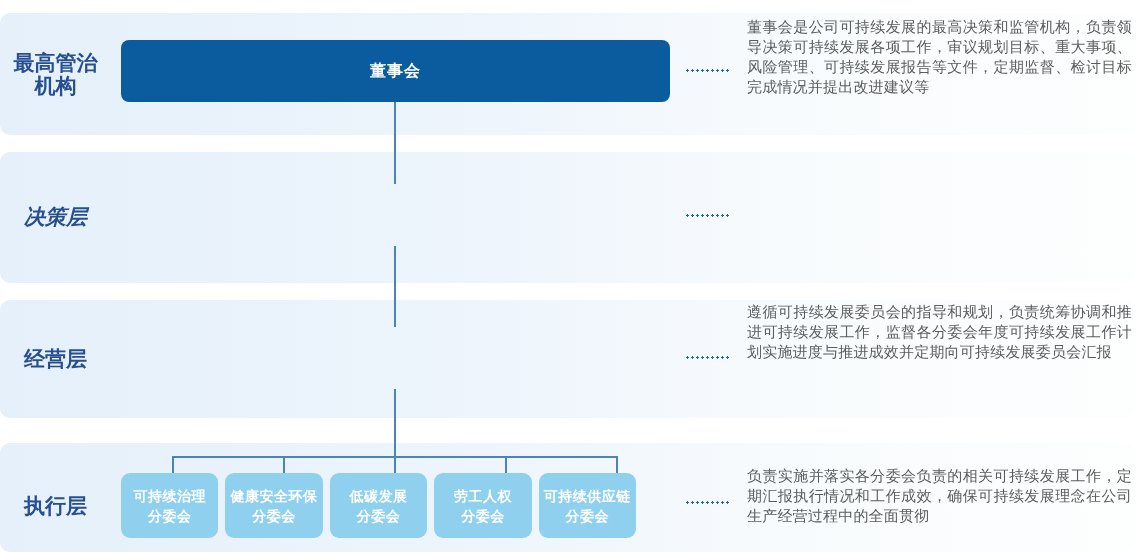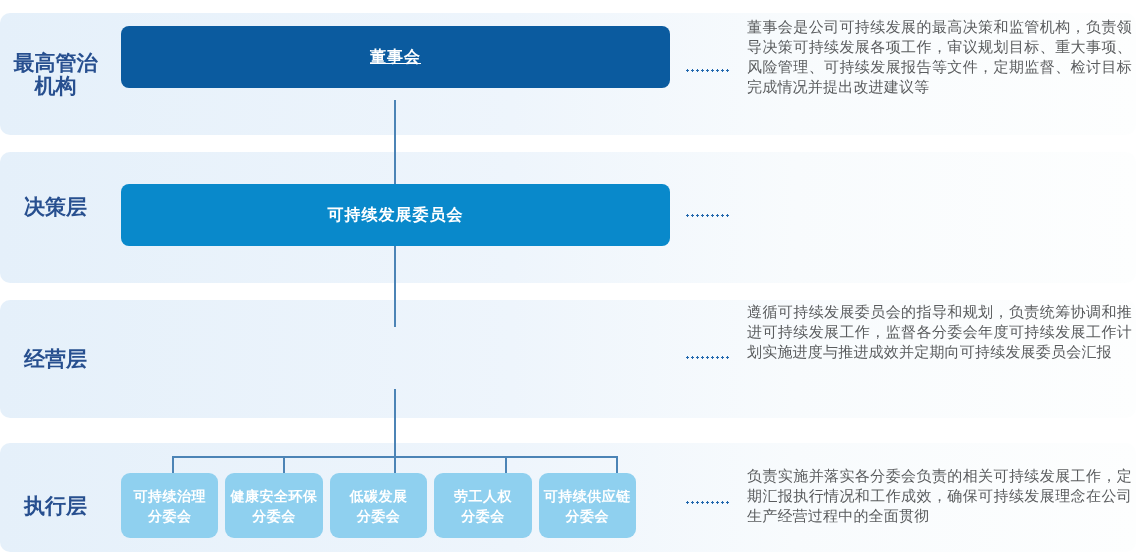--- a/index.html
+++ b/index.html
@@ -19,27 +19,27 @@
     background:linear-gradient(90deg,var(--band-left) 0%,#eef5fc 45%,#f8fbfd 70%,var(--band-right) 100%);
   }
   .band.b1{top:13px;height:122px;}
   .band.b2{top:152px;height:131px;}
   .band.b3{top:300px;height:118px;}
   .band.b4{top:443px;height:109px;}
   .tier-label{
     position:absolute;left:8px;width:95px;text-align:center;
     color:var(--label-text);font-size:21px;font-weight:bold;line-height:23px;
   }
-  .tl1{top:51px;} .tl2{top:195px;} .tl3{top:347px;} .tl4{top:494px;}
+  .tl1{top:51px;} .tl2{top:205px;font-style:italic;} .tl3{top:347px;} .tl4{top:494px;}
   .org-box{
     position:absolute;left:121px;width:549px;height:62px;border-radius:8px;
     display:flex;align-items:center;justify-content:center;
     color:var(--box-text);font-size:16px;font-weight:bold;letter-spacing:1px;
   }
-  .ob1{top:26px;background:var(--level1-box);text-decoration:underline;}
+  .ob1{top:40px;background:var(--level1-box);}
   .ob2{top:184px;background:var(--level2-box);}
   .ob3{top:327px;background:var(--level3-box);}
   .sub-row{
     position:absolute;left:121px;top:473px;width:515px;height:65px;
     display:flex;gap:7px;
   }
   .sub-box{
     flex:1;background:var(--level4-box);border-radius:9px;
     display:flex;flex-direction:column;align-items:center;justify-content:center;
     color:var(--box-text);font-size:14px;font-weight:bold;line-height:20px;letter-spacing:0.5px;
@@ -89,23 +89,20 @@
   <div class="conn v" style="left:394px;top:389px;height:84px;"></div>
   <div class="conn h" style="left:172px;top:456px;width:446px;"></div>
   <div class="conn v" style="left:172px;top:456px;height:17px;"></div>
   <div class="conn v" style="left:283px;top:456px;height:17px;"></div>
   <div class="conn v" style="left:505px;top:456px;height:17px;"></div>
   <div class="conn v" style="left:616px;top:456px;height:17px;"></div>
 
   <div class="org-box ob1">
     <span>董事会</span>
   </div>
-  <div class="org-box ob2">
-    <span>可持续发展委员会</span>
-  </div>
 
   <div class="sub-row">
     <div class="sub-box">
       <span>可持续治理</span>
       <span>分委会</span>
     </div>
     <div class="sub-box">
       <span>健康安全环保</span>
       <span>分委会</span>
     </div>

